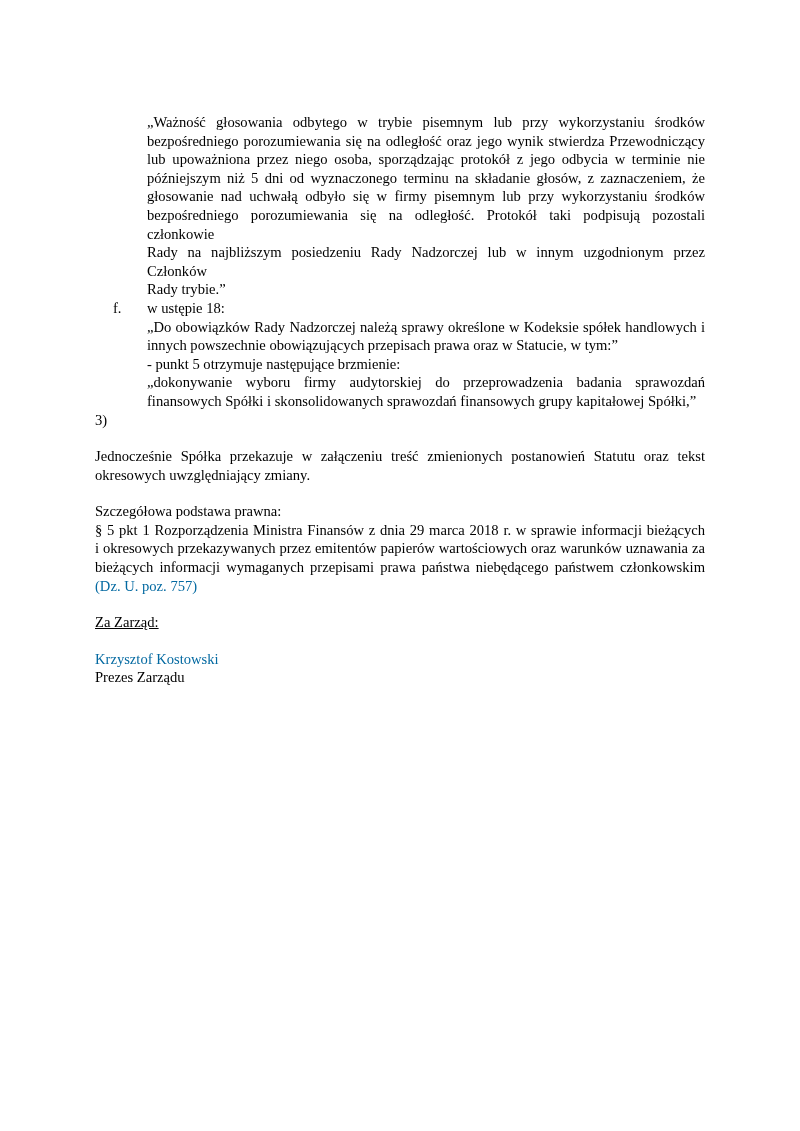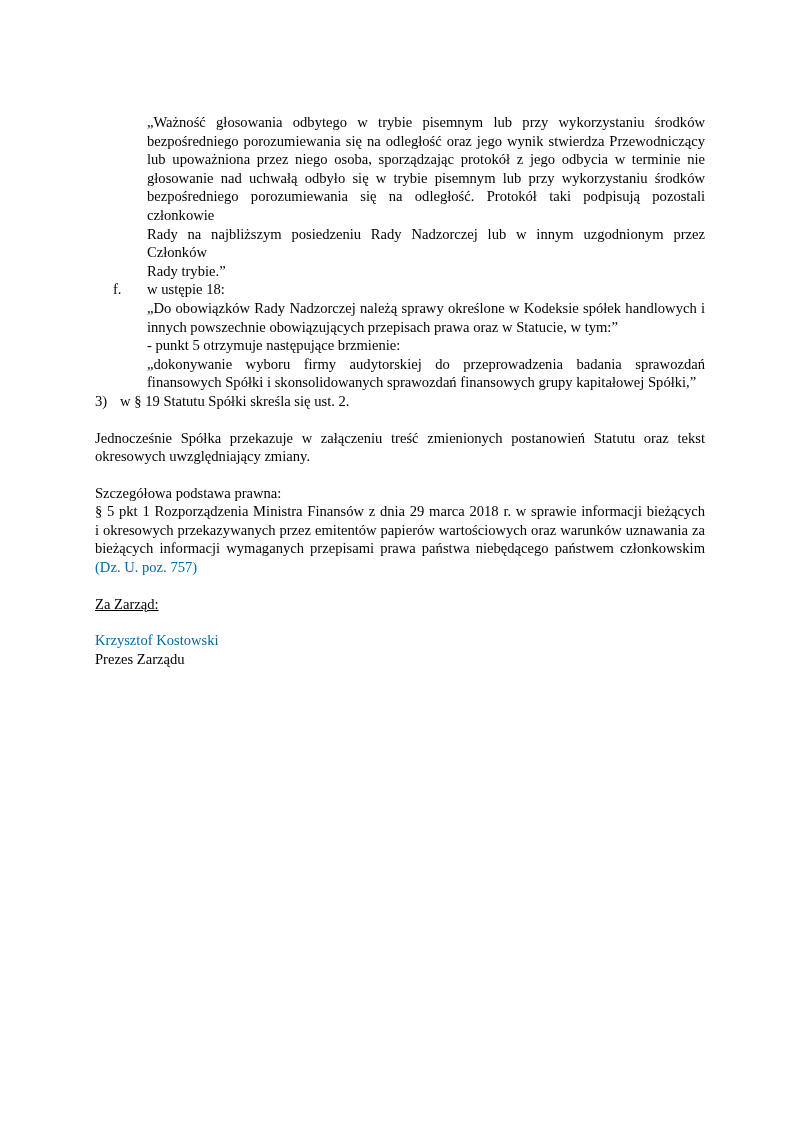--- a/index.html
+++ b/index.html
@@ -25,41 +25,41 @@
 </style>
 </head>
 <body>
 
 <div class="page">
 
   <div class="quote">
     <span class="line">„Ważność głosowania odbytego w trybie pisemnym lub przy wykorzystaniu środków</span>
     <span class="line">bezpośredniego porozumiewania się na odległość oraz jego wynik stwierdza Przewodniczący</span>
     <span class="line">lub upoważniona przez niego osoba, sporządzając protokół z jego odbycia w terminie nie</span>
-    <span class="line">głosowanie nad uchwałą odbyło się w trybie pisemnym lub przy wykorzystaniu środków</span>
+    <span class="line">późniejszym niż 5 dni od wyznaczonego terminu na składanie głosów, z zaznaczeniem, że</span>
+    <span class="line">głosowanie nad uchwałą odbyło się w firmy pisemnym lub przy wykorzystaniu środków</span>
     <span class="line">bezpośredniego porozumiewania się na odległość. Protokół taki podpisują pozostali członkowie</span>
     <span class="line">Rady na najbliższym posiedzeniu Rady Nadzorczej lub w innym uzgodnionym przez Członków</span>
     <span class="line last">Rady trybie.”</span>
   </div>
 
   <div class="item-f">
     <span class="marker">f.</span>
     <span>w ustępie 18:</span>
   </div>
   <div class="sub">
     <span class="j">„Do obowiązków Rady Nadzorczej należą sprawy określone w Kodeksie spółek handlowych i</span>
     <span class="l">innych powszechnie obowiązujących przepisach prawa oraz w Statucie, w tym:”</span>
     <span class="l">- punkt 5 otrzymuje następujące brzmienie:</span>
     <span class="j">„dokonywanie wyboru firmy audytorskiej do przeprowadzenia badania sprawozdań</span>
     <span class="l">finansowych Spółki i skonsolidowanych sprawozdań finansowych grupy kapitałowej Spółki,”</span>
   </div>
 
   <div class="item3">
     <span class="marker">3)</span>
-    <span>w § 19 Statutu Spółki skreśla się ust. 2.</span>
   </div>
 
   <div class="para">
     <span class="j">Jednocześnie Spółka przekazuje w załączeniu treść zmienionych postanowień Statutu oraz tekst</span>
     <span class="l">okresowych uwzględniający zmiany.</span>
   </div>
 
   <div class="para">
     <span class="l">Szczegółowa podstawa prawna:</span>
     <span class="j">§ 5 pkt 1 Rozporządzenia Ministra Finansów z dnia 29 marca 2018 r. w sprawie informacji bieżących</span>

